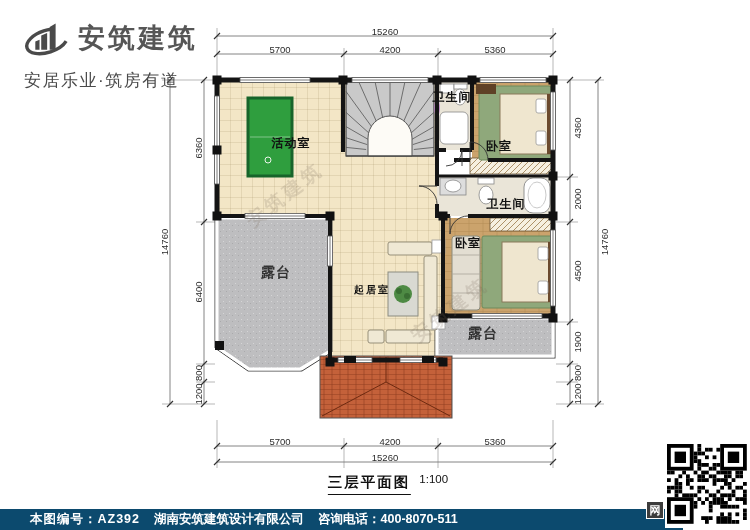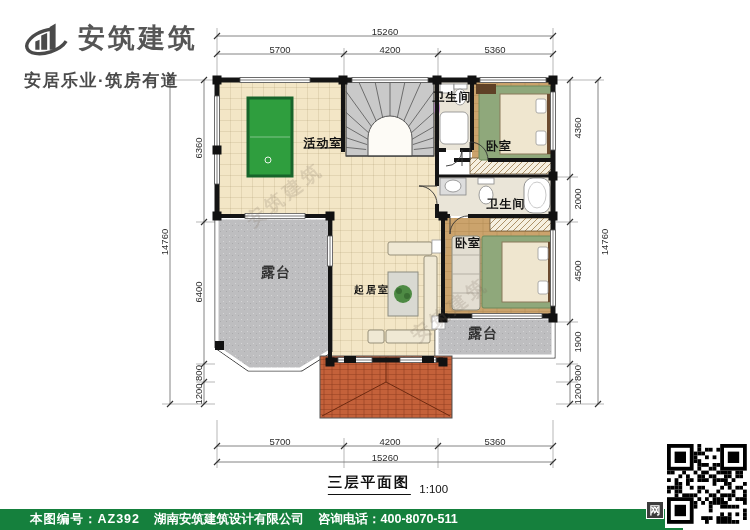--- a/index.html
+++ b/index.html
@@ -1,37 +1,37 @@
 <!DOCTYPE html>
 <html><head>
 <meta charset="utf-8">
 <style>
   html,body{margin:0;padding:0;background:#fff;font-family:"Liberation Sans","DejaVu Sans",sans-serif;}
   #page{position:relative;width:750px;height:530px;background:#ffffff;overflow:hidden;}
   
   #brand{position:absolute;left:22px;top:16px;width:220px;}
   #brand-row{display:flex;align-items:center;}
   #brand-name{font-size:27px;font-weight:bold;color:#565656;letter-spacing:3px;margin-left:4px;}
-  #brand-tagline{font-size:17px;font-weight:bold;color:#4a4a4a;letter-spacing:1.5px;margin-top:9px;margin-left:2px;}
+  #brand-tagline{font-size:17px;font-weight:normal;color:#4a4a4a;letter-spacing:1.5px;margin-top:9px;margin-left:2px;}
   
   #plan{position:absolute;left:0;top:0;width:750px;height:510px;}
   #plan svg{position:absolute;left:0;top:0;}
   .lbl{position:absolute;transform:translate(-50%,-50%);white-space:nowrap;color:#111;font-weight:600;}
   .room{font-size:12px;letter-spacing:1px;}
   .room-small{font-size:12px;letter-spacing:1px;}
   .room-big{font-size:10px;font-weight:700;letter-spacing:2px;}
   .terr{font-size:14px;color:#333;letter-spacing:1px;}
   .dim{position:absolute;transform:translate(-50%,-50%);font-size:9.5px;color:#2b2b2b;white-space:nowrap;font-weight:400;}
   .vdim{position:absolute;transform:translate(-50%,-50%) rotate(-90deg);font-size:9.5px;color:#2b2b2b;white-space:nowrap;}
   .watermark{position:absolute;transform:translate(-50%,-50%) rotate(-38deg);font-size:19px;color:rgba(125,112,95,0.20);letter-spacing:4px;font-weight:bold;pointer-events:none;}
-  #caption{position:absolute;left:388px;top:484px;transform:translate(-50%,-50%);display:flex;align-items:flex-end;}
+  #caption{position:absolute;left:388px;top:484px;transform:translate(-50%,-50%);display:flex;align-items:flex-start;}
   #caption-title{font-size:14.5px;font-weight:700;color:#111;letter-spacing:2px;border-bottom:1.8px solid #111;padding-bottom:2px;}
   #caption-scale{font-size:11.5px;color:#111;margin-left:9px;}
   
-  #footer{position:absolute;left:0;top:509px;width:683px;height:21px;background:#15803d;display:flex;align-items:center;color:#fff;font-weight:bold;font-size:12.5px;}
+  #footer{position:absolute;left:0;top:509px;width:683px;height:21px;background:#0c4a6e;display:flex;align-items:center;color:#fff;font-weight:bold;font-size:12.5px;}
   #footer-number{margin-left:30px;letter-spacing:1px;}
   #footer-company{margin-left:78px;}
   #footer-service{margin-left:14px;}
   #footer-phone{margin-left:14px;}
   #web-badge{position:absolute;left:646px;top:501px;width:16px;height:16px;border:1.5px solid #fff;background:#3c3c3c;color:#fff;font-size:11px;font-weight:bold;display:flex;align-items:center;justify-content:center;}
   #qr{position:absolute;left:665px;top:440px;width:85px;height:88px;background:#fff;}
 </style>
 </head>
 <body>
 
@@ -245,21 +245,21 @@
         <rect x="438.5" y="357.5" width="9" height="9"></rect>
           <rect x="215" y="341" width="9" height="9"></rect>
         <rect x="344" y="356" width="12" height="7"></rect>
           <rect x="422" y="356" width="12" height="7"></rect>
       </g>
     </svg>
 
     <span class="watermark" style="left:285px;top:195px;">安筑建筑</span>
     <span class="watermark" style="left:450px;top:310px;">安筑建筑</span>
 
-    <span class="lbl room" style="left:323px;top:143px;text-decoration:underline;">活动室</span>
+    <span class="lbl room" style="left:291px;top:143px;">活动室</span>
     <span class="lbl room-small" style="left:452px;top:97px;">卫生间</span>
     <span class="lbl room" style="left:499px;top:146px;">卧室</span>
     <span class="lbl room-small" style="left:506px;top:204px;">卫生间</span>
     <span class="lbl room" style="left:468px;top:243px;">卧室</span>
     <span class="lbl room-big" style="left:372px;top:290px;">起居室</span>
     <span class="lbl terr" style="left:276px;top:273px;">露台</span>
     <span class="lbl terr" style="left:483px;top:334px;">露台</span>
 
     <span class="dim" style="left:385px;top:31px;">15260</span>
     <span class="dim" style="left:280px;top:49px;">5700</span>

